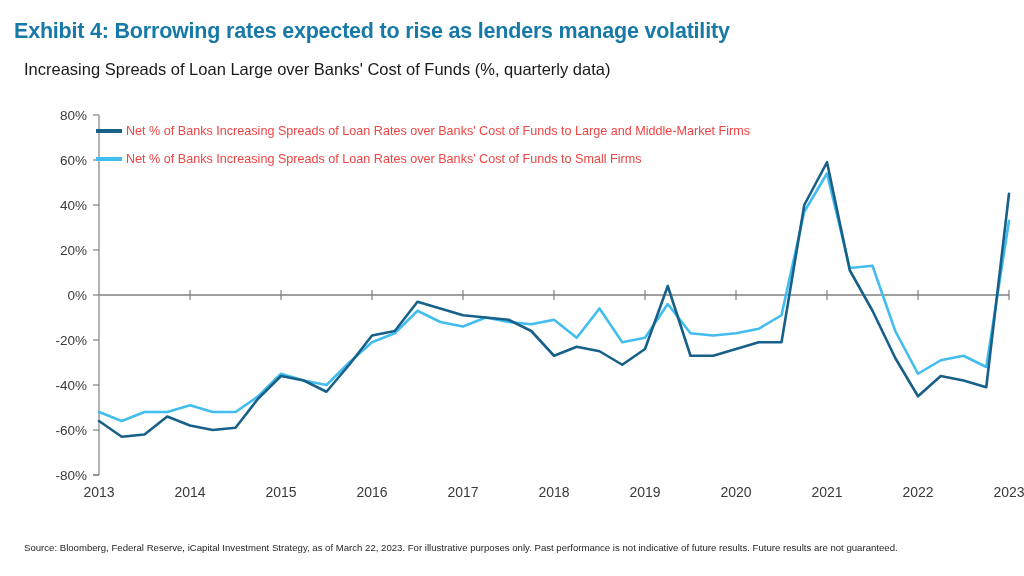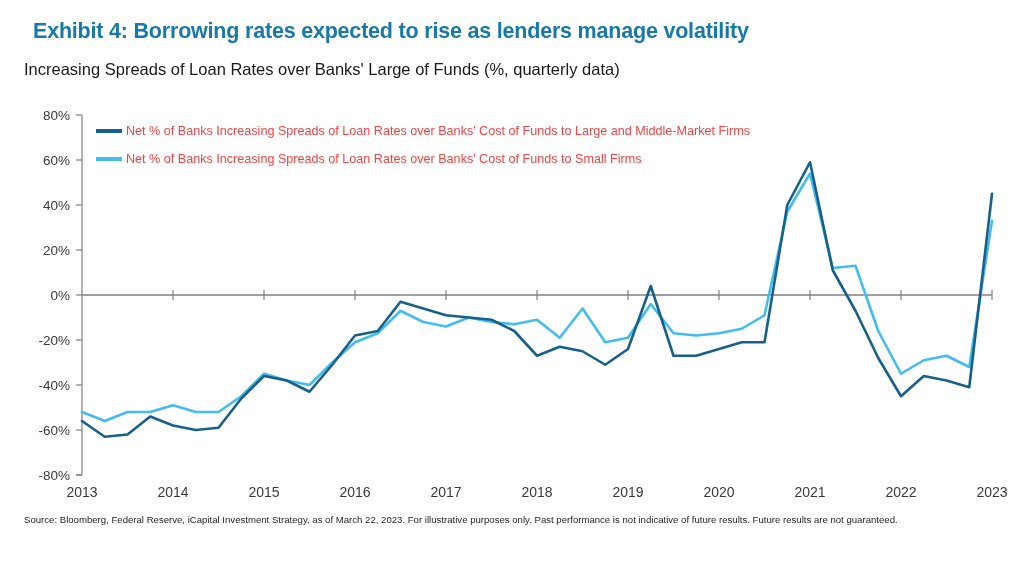--- a/index.html
+++ b/index.html
@@ -8,38 +8,38 @@
     width:1024px;height:576px;
     background:#ffffff;
     font-family:"Liberation Sans", sans-serif;
     overflow:hidden;
     position:relative;
   }
   #page-wrap{position:absolute;inset:0;}
 
   .title{
     position:absolute;
-    left:33px; top:19px;
+    left:14px; top:19px;
     font-size:21.5px;
     font-weight:bold;
     letter-spacing:-0.2px;
     white-space:nowrap;
   }
   .subtitle{
     position:absolute;
     left:24px; top:60px;
     font-size:16.5px;
     font-weight:normal;
     color:#1a1a1a;
     white-space:nowrap;
   }
 
   .chart-area{
     position:absolute;
-    left:0; top:100px;
+    left:17px; top:100px;
     width:936px; height:400px;
   }
   svg.plot{display:block;}
 
   .legend{
     position:absolute;
     left:96px; top:120px;
     width:800px;
   }
   .legend-row{
@@ -55,21 +55,21 @@
   }
   .legend-label{
     font-size:12.6px;
     color:#ef4444;
     white-space:nowrap;
     line-height:1;
   }
 
   .source{
     position:absolute;
-    left:24px; top:514px;
+    left:24px; top:542px;
     font-size:9.6px;
     color:#262626;
     white-space:nowrap;
   }
 
   .axis-tick-label-y{
     font-size:13.5px;
     fill:#3a3a3a;
     font-family:"Liberation Sans", sans-serif;
     text-anchor:end;
@@ -80,21 +80,21 @@
     font-family:"Liberation Sans", sans-serif;
     text-anchor:middle;
   }
 </style>
 </head>
 <body>
 
 <div id="page-wrap">
 
   <div class="title" style="color: rgb(22, 121, 168);">Exhibit 4: Borrowing rates expected to rise as lenders manage volatility</div>
-  <div class="subtitle">Increasing Spreads of Loan Rates over Banks' Large of Funds (%, quarterly data)</div>
+  <div class="subtitle">Increasing Spreads of Loan Large over Banks' Cost of Funds (%, quarterly data)</div>
 
   <div class="chart-area">
     <svg class="plot" id="chart-svg" width="1024" height="400" viewBox="0 0 1024 400">
         <line x1="82" y1="15" x2="82" y2="375" stroke="#808080" stroke-width="1.2"></line>
         <line x1="76" y1="15" x2="82" y2="15" stroke="#808080" stroke-width="1.2"></line>
         <text x="70" y="20" class="axis-tick-label-y">80%</text>
         <line x1="76" y1="60" x2="82" y2="60" stroke="#808080" stroke-width="1.2"></line>
         <text x="70" y="65" class="axis-tick-label-y">60%</text>
         <line x1="76" y1="105" x2="82" y2="105" stroke="#808080" stroke-width="1.2"></line>
         <text x="70" y="110" class="axis-tick-label-y">40%</text>

